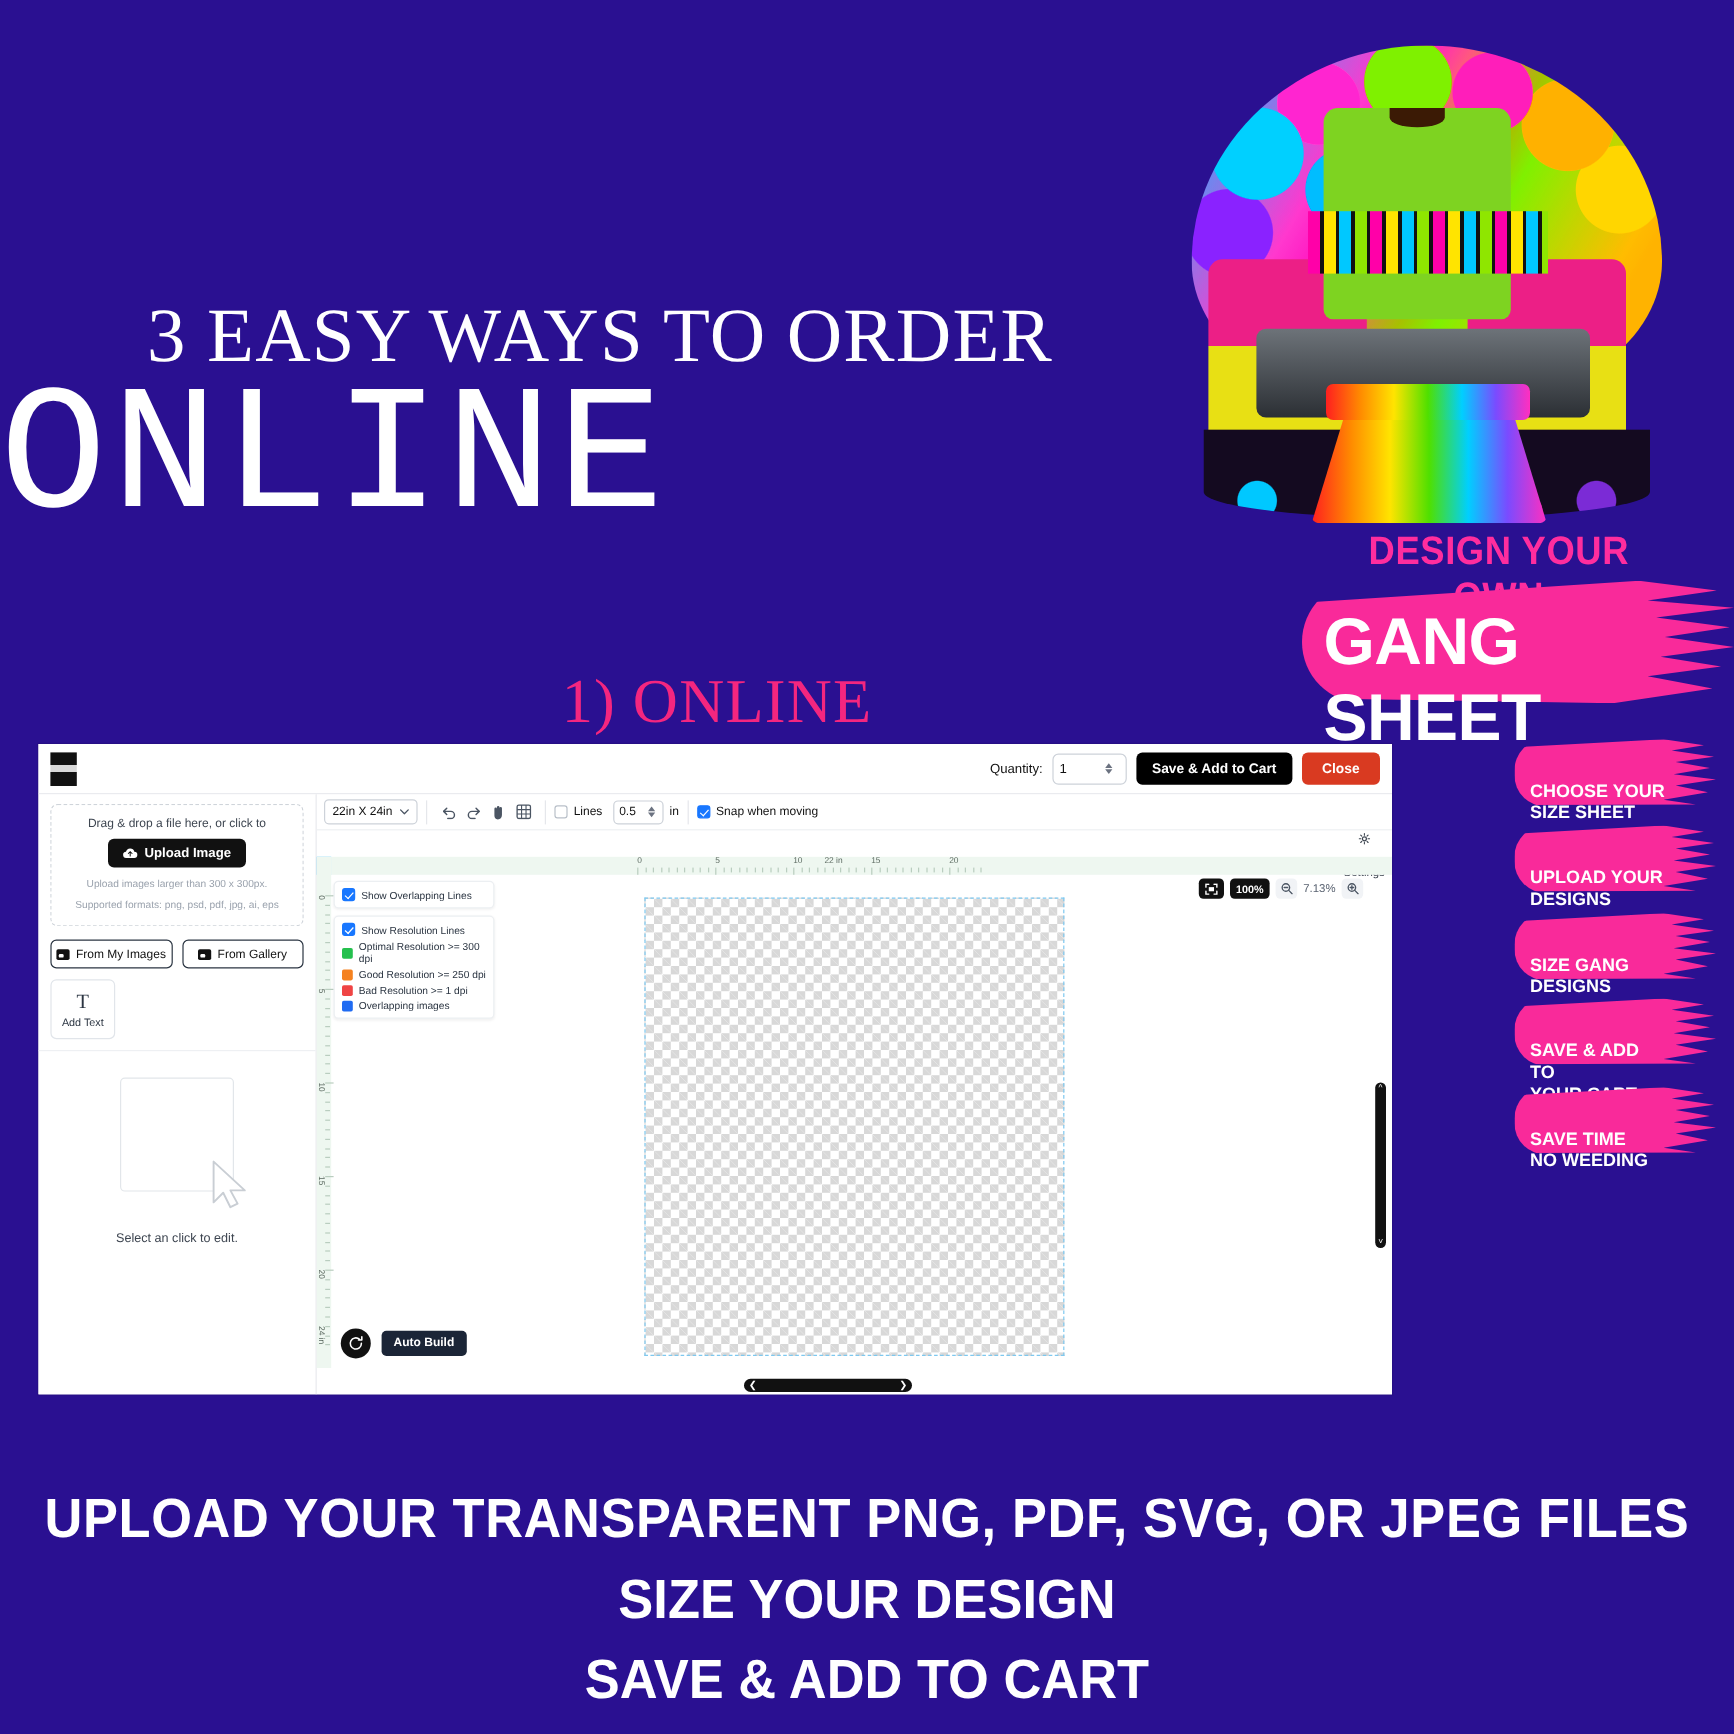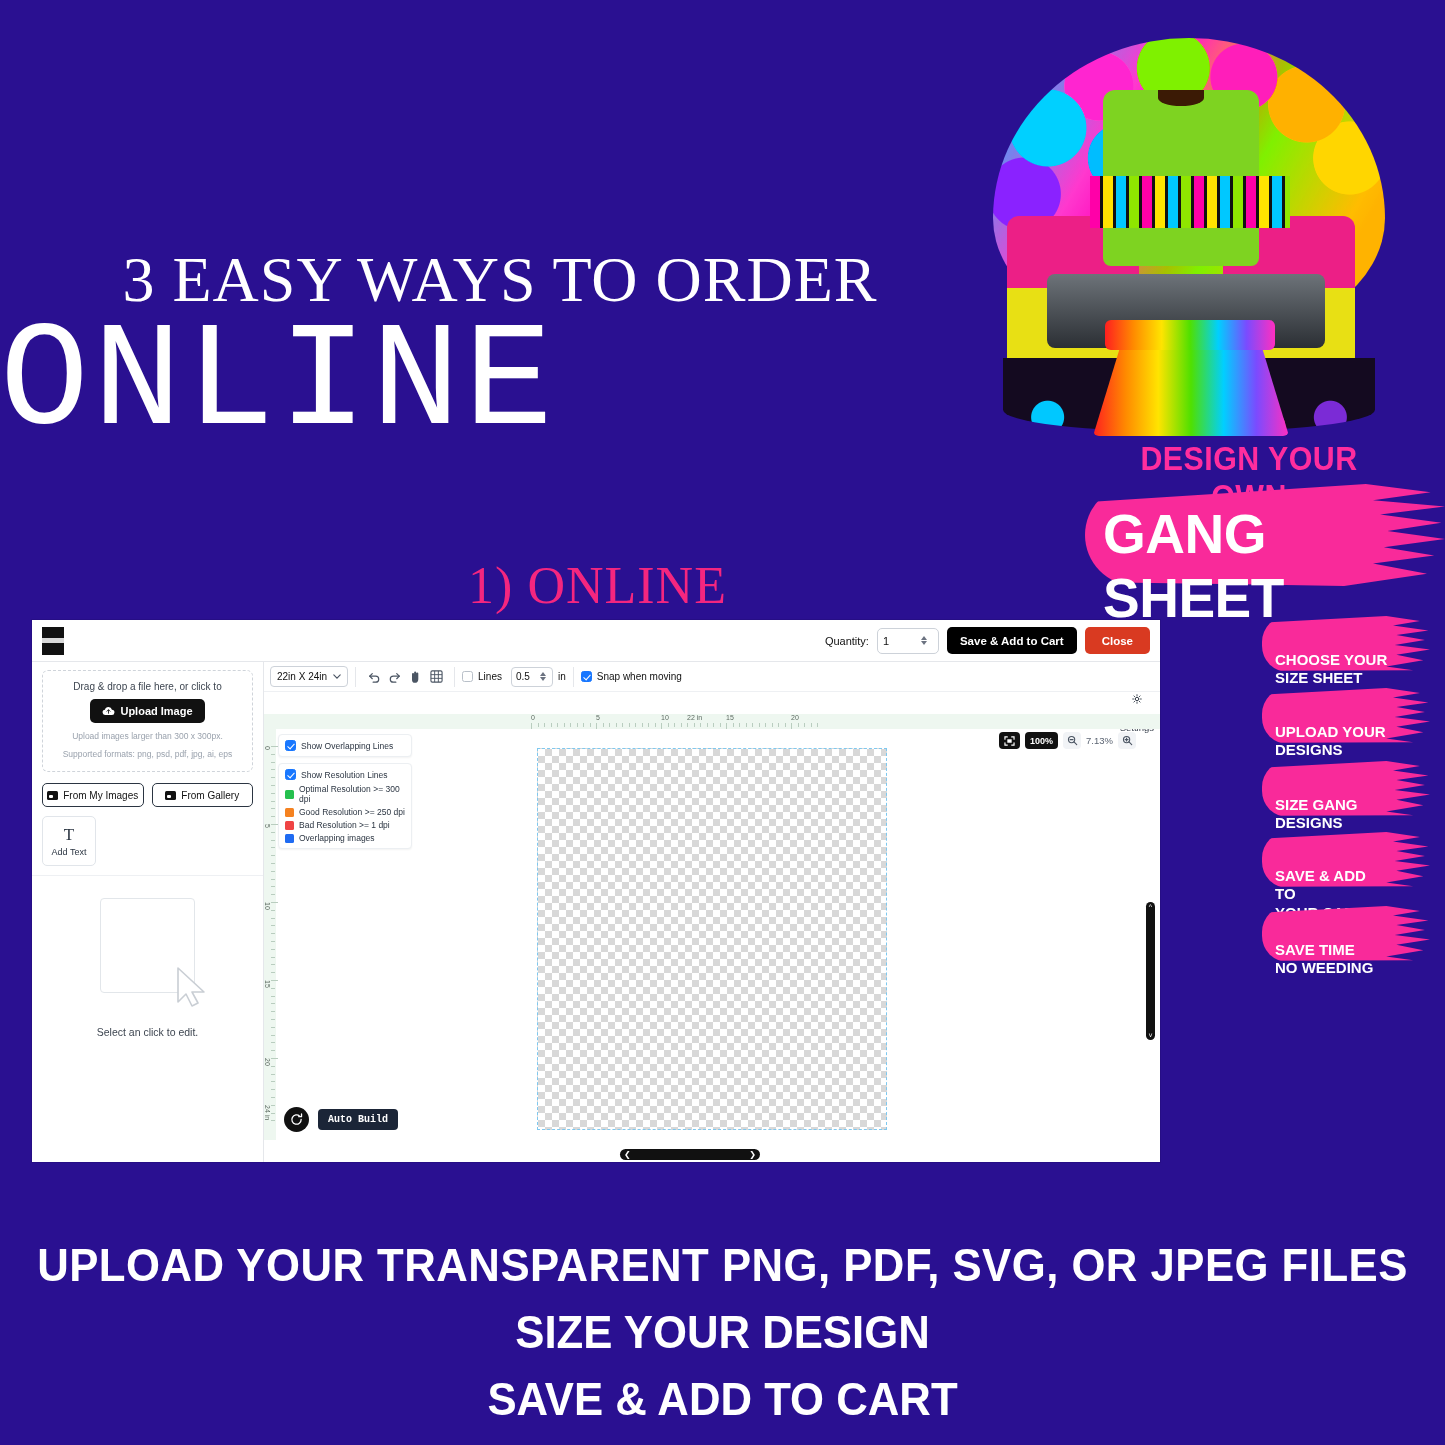--- a/index.html
+++ b/index.html
@@ -342,21 +342,21 @@
   .autobuild-row {
     position: absolute; left: 20px; bottom: 30px; display: flex; align-items: center; gap: 9px;
   }
   .refresh-circle {
     width: 25px; height: 25px; border-radius: 50%; background: #111;
     display: flex; align-items: center; justify-content: center; cursor: pointer;
   }
   .autobuild-btn {
     background: #1b2537; color: #fff; border: 0; border-radius: 4px; height: 21px;
     padding: 0 10px; font-size: 10px; font-weight: bold; cursor: pointer;
-    font-family: Liberation Mono, monospace;
+    font-family: Liberation Sans, sans-serif;
   }
 
   .vscroll {
     position: absolute; right: 5px; top: 240px; width: 9px; height: 138px;
     background: #111; border-radius: 5px; cursor: pointer;
     display: flex; flex-direction: column; align-items: center;
     justify-content: space-between; color: #fff; font-size: 7px; padding: 1px 0;
   }
   .hscroll {
     position: absolute; left: 356px; bottom: 2px; width: 140px; height: 11px;

